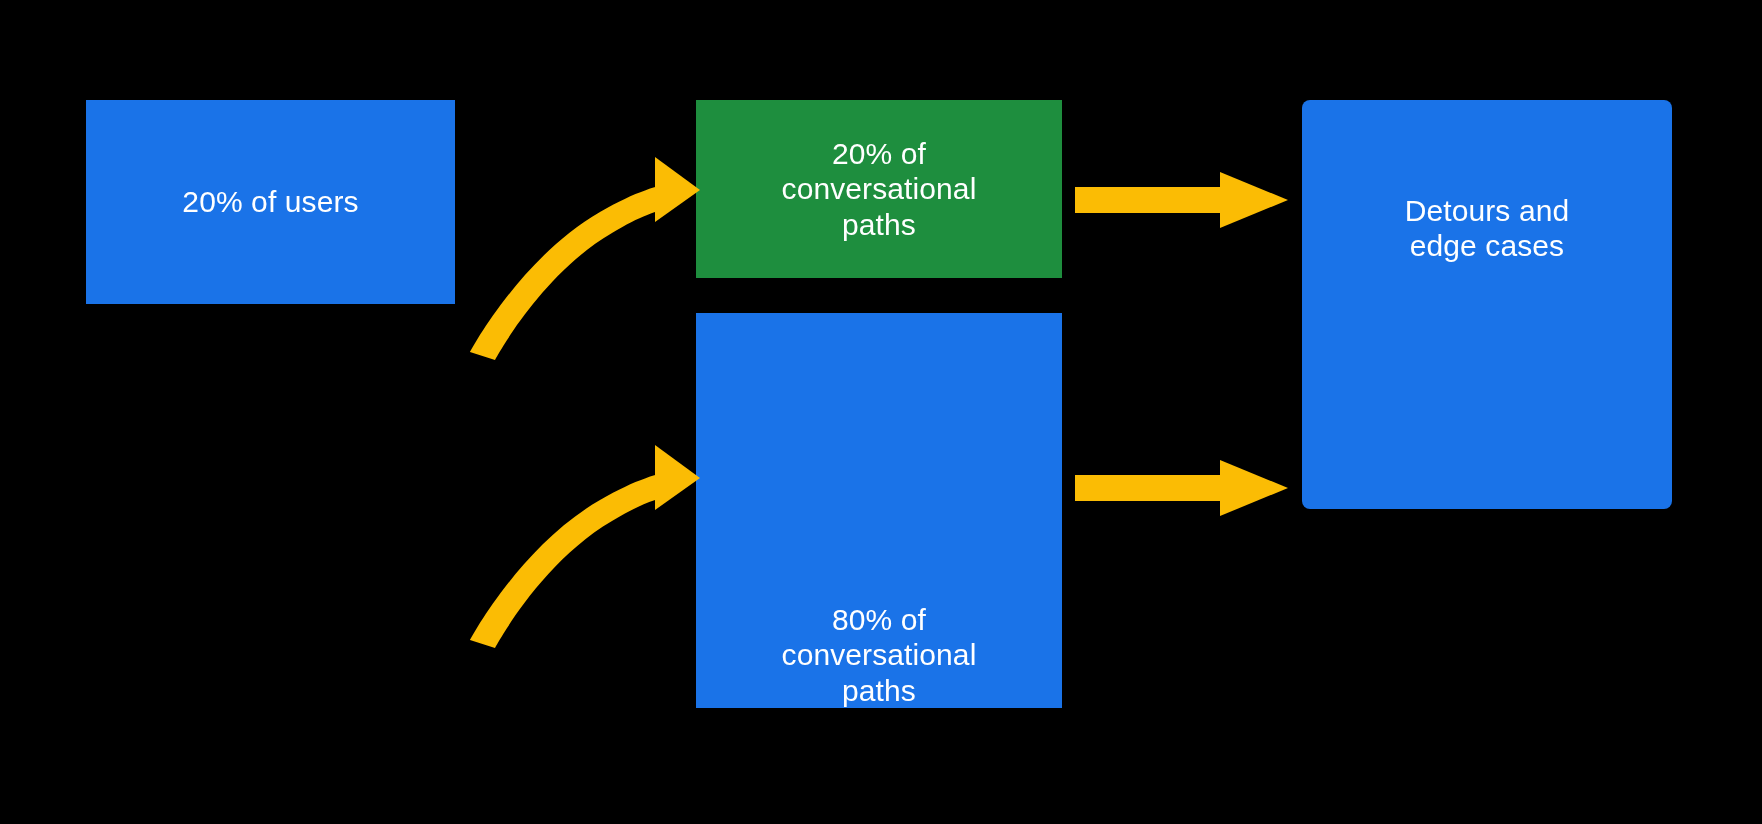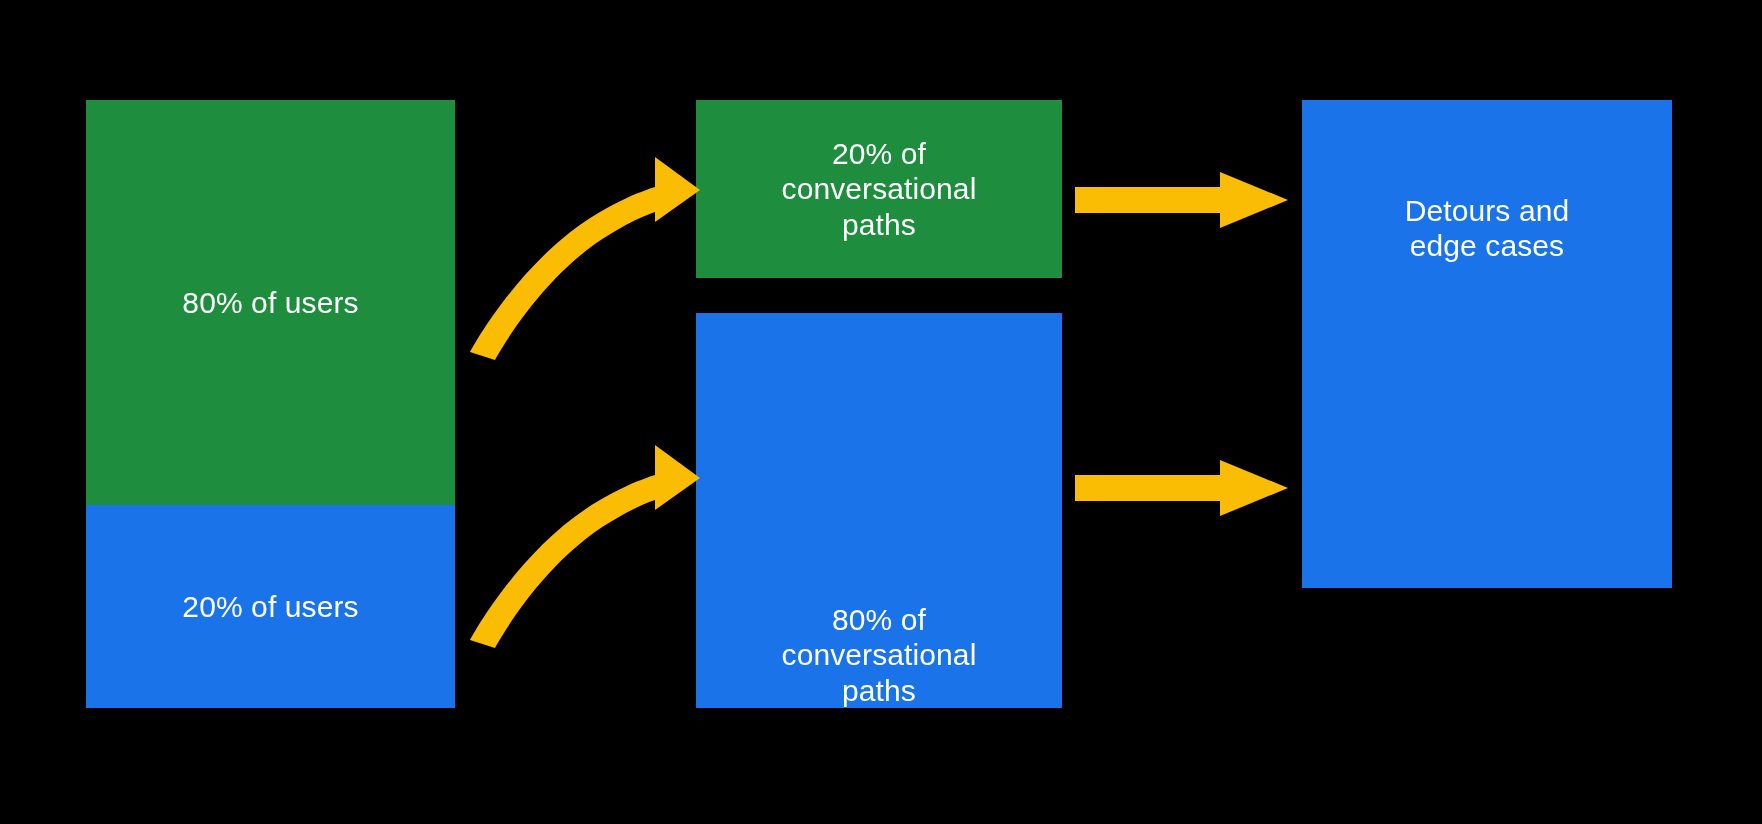--- a/index.html
+++ b/index.html
@@ -50,21 +50,21 @@
   #col-users .s1  { height: 204px; }
 
   
   #col-paths      { left: 696px; top: 100px; width: 366px; height: 608px; gap: 35px; }
   #col-paths .s0  { height: 190px; }
   #col-paths .s1  { height: 418px; }
 
   
   #col-cases      { left: 1302px; top: 100px; width: 370px; height: 608px; }
   #col-cases .s0  { height: 190px; }
-  #col-cases .s1  { height: 488px; }
+  #col-cases .s1  { height: 409px; border-radius: 8px; }
 
   
   #col-paths .s1 { align-items: flex-end; padding-top: 68px; }
   #col-cases .s1 { align-items: flex-start; padding-top: 93px; }
 
   
   .arrow-layer {
     position: absolute;
     left: 0; top: 0;
     width: 1762px;
@@ -72,23 +72,20 @@
     pointer-events: none;
   }
   .arrow-layer svg { display: block; }
 </style>
 </head>
 <body>
 
 <div id="canvas">
 
   <div class="column" id="col-users">
-    <div class="seg green s0">
-      <span class="seg-label">80% of users</span>
-    </div>
     <div class="seg blue s1">
       <span class="seg-label">20% of users</span>
     </div>
   </div>
 
   <div class="column" id="col-paths">
     <div class="seg green s0">
       <span class="seg-label">20% of
 conversational
 paths</span>

